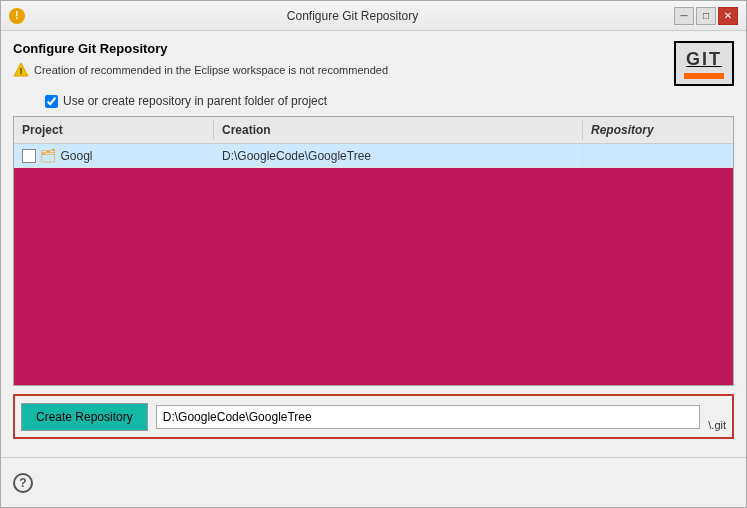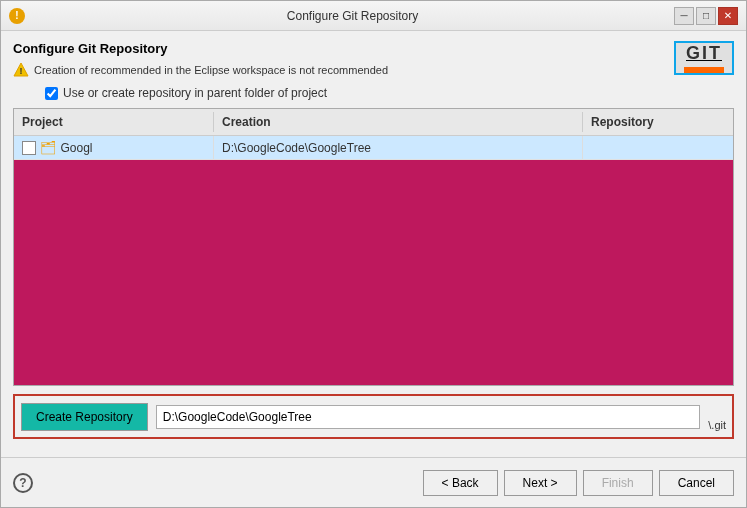--- a/index.html
+++ b/index.html
@@ -114,22 +114,22 @@
       flex-shrink: 0;
     }
 
     .warning-text {
       font-size: 11px;
       color: #333;
     }
 
     .git-logo {
       width: 60px;
-      height: 34px;
-      border: 2px solid #0ea5e9;
+      height: 45px;
+      border: 2px solid #000000;
       background: #e0e0e0;
       display: flex;
       flex-direction: column;
       align-items: center;
       justify-content: center;
       flex-shrink: 0;
       margin-left: 10px;
       text-decoration: underline;
     }
 
@@ -185,20 +185,21 @@
     .table-header-cell {
       padding: 3px 8px;
       font-size: 12px;
       font-weight: bold;
       color: #333;
       border-right: 1px solid #ccc;
     }
 
     .table-header-cell:last-child {
       border-right: none;
+      font-style: italic;
     }
 
     .table-body {
       flex: 1;
       overflow-y: auto;
     }
 
     .table-row {
       display: grid;
       grid-template-columns: 200px 1fr 150px;
@@ -382,20 +383,14 @@
       <button class="create-repo-btn">Create Repository</button>
       <input type="text" class="repo-path-input" value="D:\GoogleCode\GoogleTree" style="">
       <span class="git-suffix">\.git</span>
     </div>
   </div>
 
   <div class="footer">
     <div class="footer-left">
       <div class="help-icon">?</div>
     </div>
-    <div class="footer-buttons">
-      <button class="footer-btn">&lt; Back</button>
-      <button class="footer-btn">Next &gt;</button>
-      <button class="footer-btn disabled">Finish</button>
-      <button class="footer-btn">Cancel</button>
-    </div>
   </div>
 </div>
 
 </body></html>

